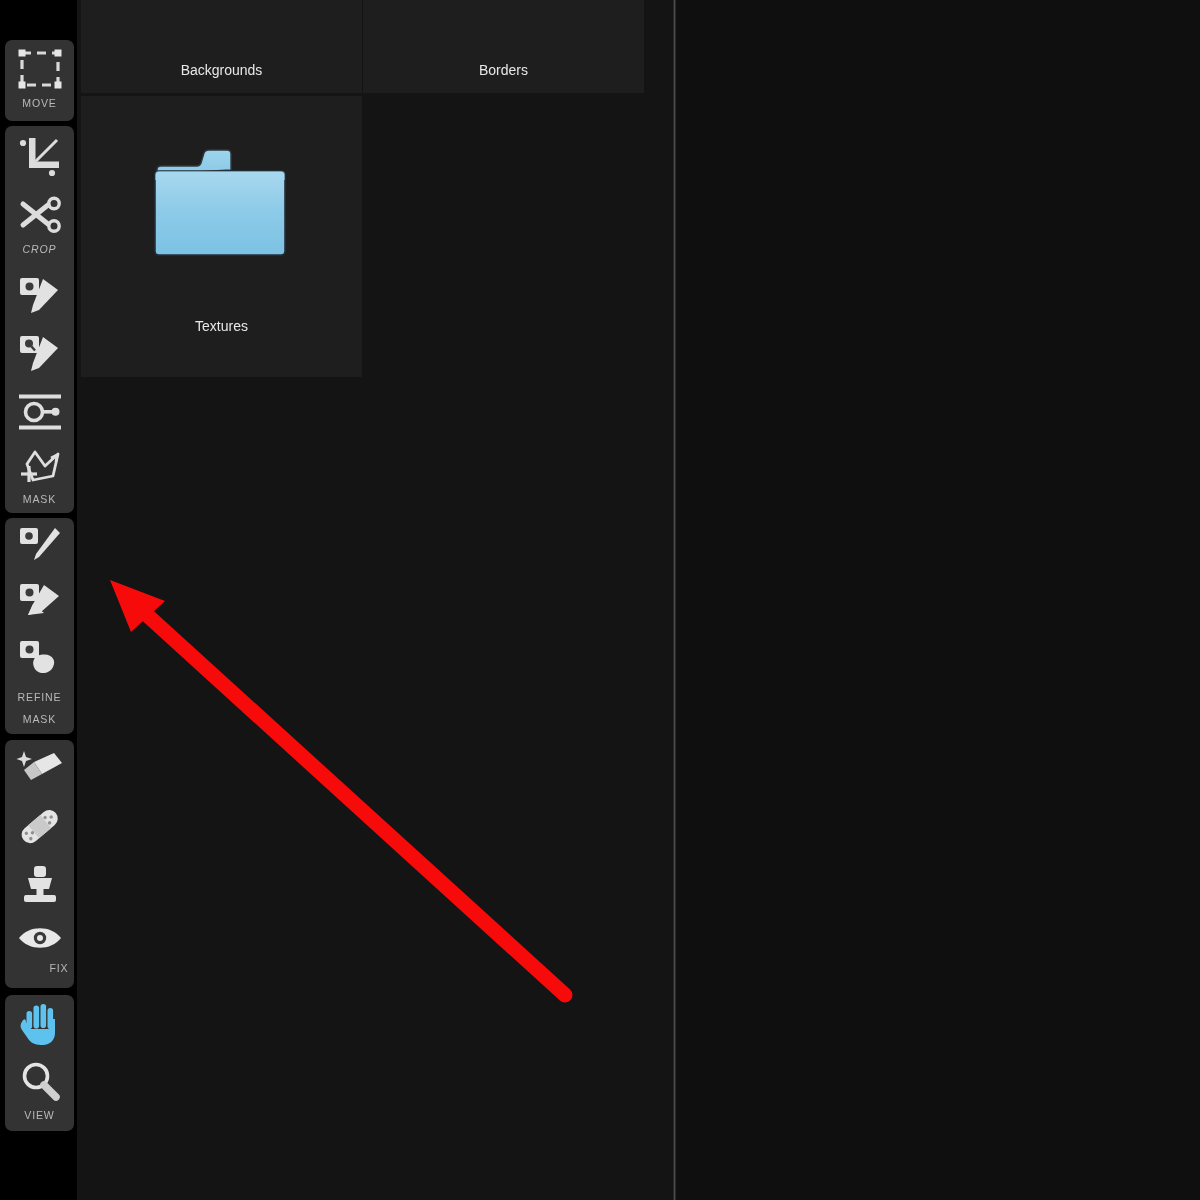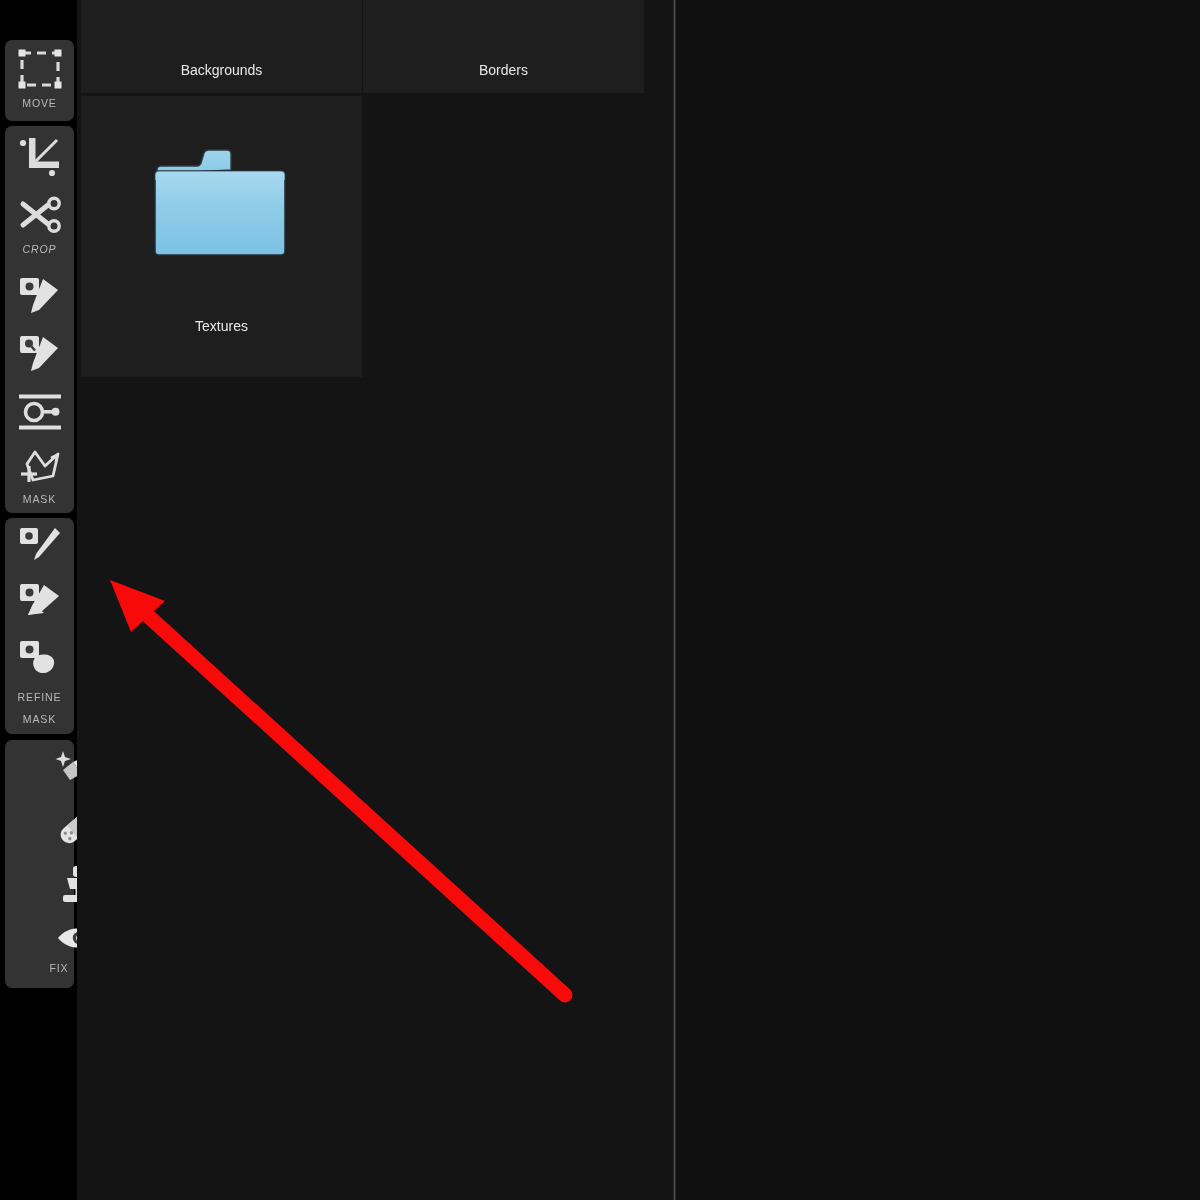--- a/index.html
+++ b/index.html
@@ -16,21 +16,21 @@
   .toolrail{
     position:absolute;left:0;top:0;width:77px;height:1200px;
     background:#000000;
   }
   .toolgroup{
     position:absolute;left:5px;width:69px;
     background:#333333;
     border-radius:7px;
     box-sizing:border-box;
     display:flex;flex-direction:column;
-    align-items:flex-start;
+    align-items:flex-end;
   }
   .toolbtn{
     width:69px;
     display:flex;align-items:center;justify-content:center;
     box-sizing:border-box;
   }
   .toolbtn svg{display:block;}
   .grouplabel{
     color:#b9b9b9;
     font-size:11.5px;
@@ -270,20 +270,44 @@
           <svg width="46" height="28" viewBox="0 0 46 28">
             <path d="M2 14 C12 1 34 1 44 14 C34 27 12 27 2 14 Z" fill="#e8e8e8"></path>
             <circle cx="23" cy="14" r="6.2" fill="#3a3a3a"></circle>
             <circle cx="23" cy="14" r="3" fill="#e8e8e8"></circle>
           </svg>
         </span>
       </div>
       <div class="grouplabel">FIX</div>
     </div>
 
+    <div class="toolgroup" style="top:995px;height:136px;">
+      <div class="toolbtn" style="height:58px;">
+        <span>
+          <svg width="46" height="44" viewBox="0 0 46 44">
+            <g fill="#5ec2ef">
+              <rect x="9.5" y="9" width="5.6" height="18" rx="2.8"></rect>
+              <rect x="16.5" y="3.5" width="5.6" height="23" rx="2.8"></rect>
+              <rect x="23.5" y="2" width="5.6" height="24" rx="2.8"></rect>
+              <rect x="30.5" y="6" width="5.6" height="21" rx="2.8"></rect>
+              <path d="M5.5 19 C3 22 3 25 5 28 L12 38 C15 42 20 43 26 43 C33 43 38 38 38 31 L38 17 L32 17 L32 27 L12 27 L8.5 18 C7.8 16.5 6.4 17.5 5.5 19 Z"></path>
+            </g>
+          </svg>
+        </span>
+      </div>
+      <div class="toolbtn" style="height:56px;">
+        <span>
+          <svg width="46" height="44" viewBox="0 0 46 44">
+            <circle cx="19" cy="17" r="11.5" fill="none" stroke="#e4e4e4" stroke-width="3.6"></circle>
+            <path d="M27 26 L39 38" stroke="#cfcfcf" stroke-width="7.5" stroke-linecap="round"></path>
+          </svg>
+        </span>
+      </div>
+      <div class="grouplabel">VIEW</div>
+    </div>
   </div>
 
   <div class="browser">
 
     <div class="tile row1 t1">
       <div class="tilelabel">Backgrounds</div>
     </div>
 
     <div class="tile row1 t2">
       <div class="tilelabel">Borders</div>

